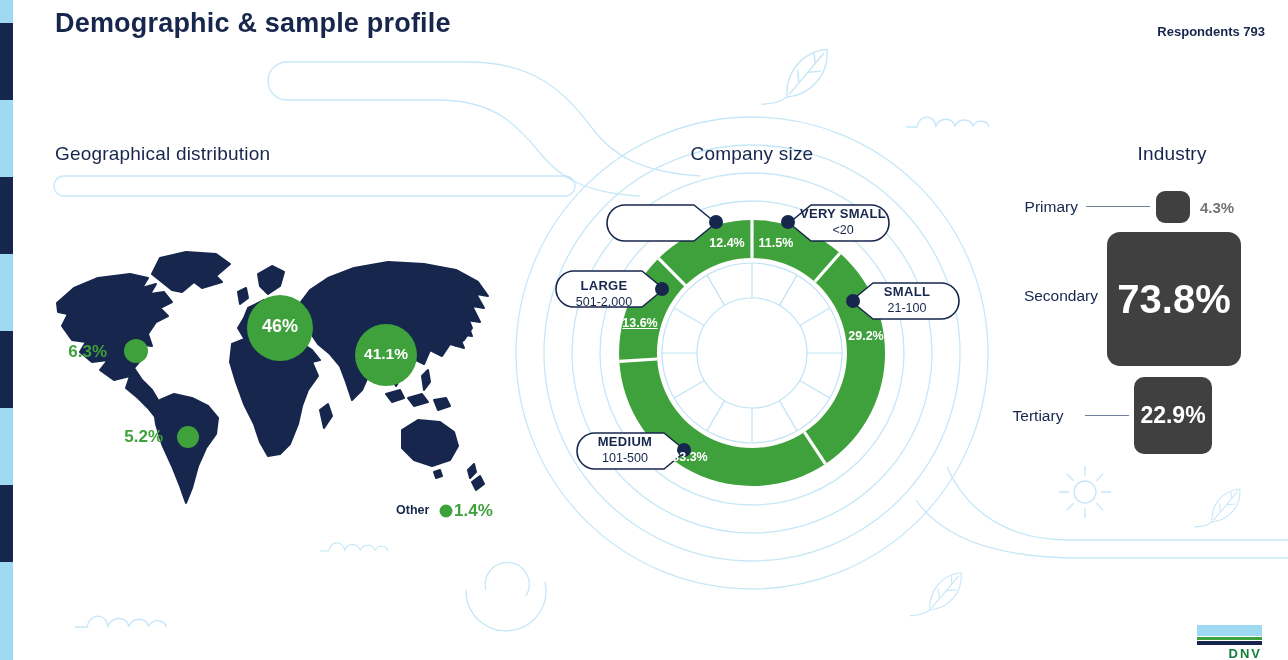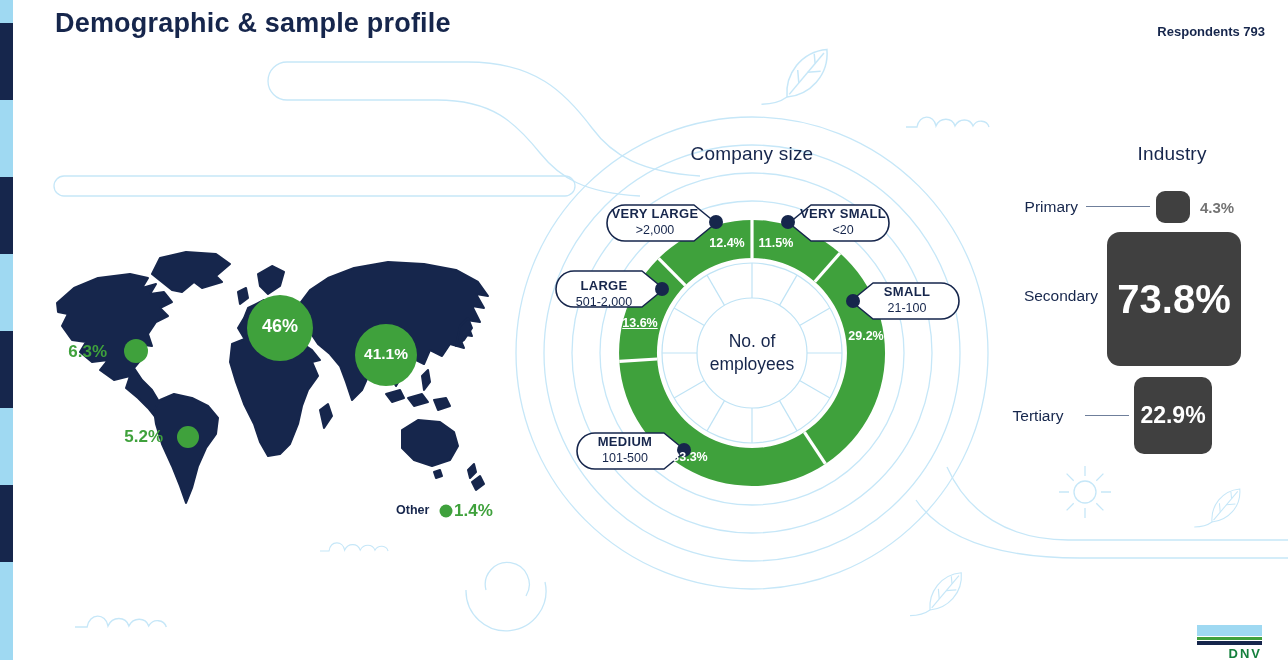--- a/index.html
+++ b/index.html
@@ -173,45 +173,38 @@
         <circle cx="662" cy="289" r="7"></circle>
         <circle cx="853" cy="301" r="7"></circle>
         <circle cx="684" cy="450" r="7"></circle>
       </g>
     </g>
   </svg>
 
   <div class="txt title">Demographic &amp; sample profile</div>
   <div class="txt respondents">Respondents 793</div>
 
+  <div class="txt h2 geo-heading">Geographical distribution</div>
   <div class="txt h2 industry-heading">Industry</div>
   <div class="txt h2 size-heading">Company size</div>
 
   <div class="bubble-label" style="left:240px;top:316px;width:80px;font-size:18px;">46%</div>
   <div class="bubble-label" style="left:346px;top:345px;width:80px;font-size:15.5px;">41.1%</div>
   <div class="green-label" style="left:37px;top:342px;width:70px;text-align:right;">6.3%</div>
   <div class="green-label" style="left:95px;top:427px;width:68px;text-align:right;">5.2%</div>
   <div class="txt other-label">Other</div>
   <div class="green-label other-value">1.4%</div>
 
-  <div class="donut-center">
-    <span>No. of</span><br>
-    <span>employees</span>
-  </div>
 
   <div class="donut-pct" style="left:697px;top:236px;">12.4%</div>
   <div class="donut-pct" style="left:746px;top:236px;">11.5%</div>
   <div class="donut-pct" style="left:836px;top:329px;">29.2%</div>
   <div class="donut-pct" style="left:610px;top:316px;text-decoration:underline;">13.6%</div>
   <div class="donut-pct" style="left:660px;top:450px;">33.3%</div>
 
-  <div class="callout-text" style="left:601px;top:206px;width:108px;">
-    <div class="l1">VERY LARGE</div>
-    <div class="l2">&gt;2,000</div>
-  </div>
   <div class="callout-text" style="left:790px;top:206px;width:106px;">
     <div class="l1">VERY SMALL</div>
     <div class="l2">&lt;20</div>
   </div>
   <div class="callout-text" style="left:552px;top:278px;width:104px;">
     <div class="l1">LARGE</div>
     <div class="l2">501-2,000</div>
   </div>
   <div class="callout-text" style="left:856px;top:284px;width:102px;">
     <div class="l1">SMALL</div>

